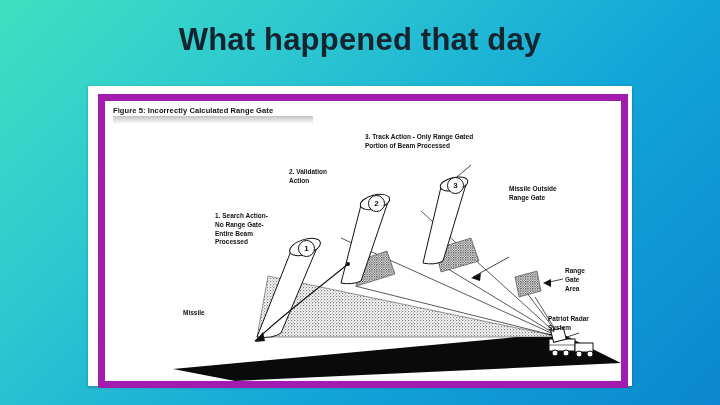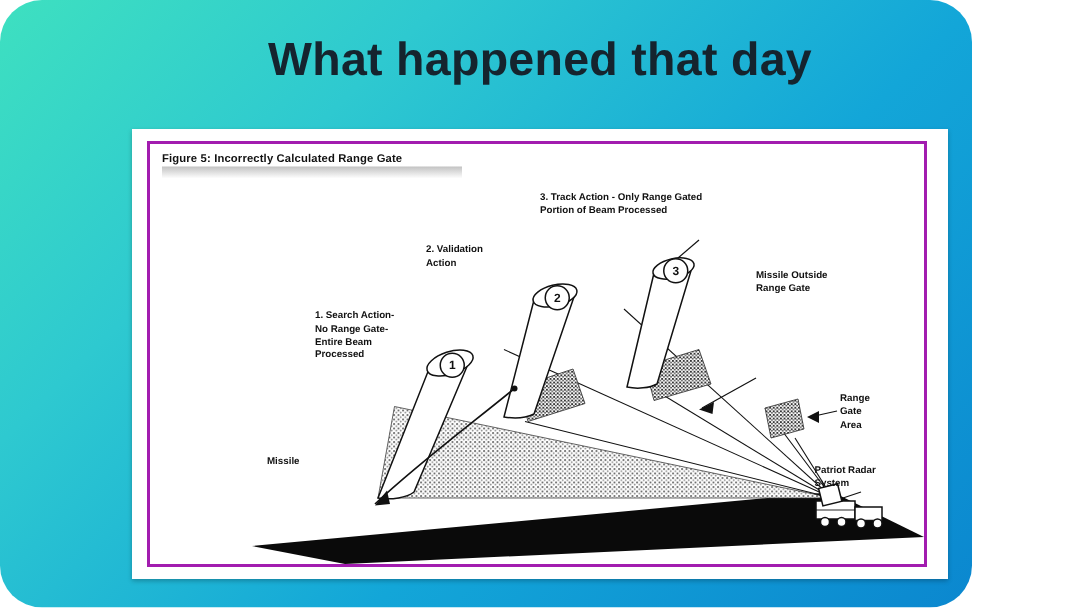--- a/index.html
+++ b/index.html
@@ -7,25 +7,24 @@
     padding: 0;
   }
   body {
     width: 720px;
     height: 405px;
     font-family: "Liberation Sans", sans-serif;
     overflow: hidden;
   }
   #slide {
     position: relative;
-    width: 648px;
+    width: 720px;
     height: 405px;
     background: linear-gradient(135deg, #3ee0c0 0%, #2ec9d0 28%, #13a6d8 62%, #0b87cf 100%);
     overflow: hidden;
-    border-radius: 28px;
   }
   #slide-title {
     position: absolute;
     top: 22px;
     left: 0;
     width: 720px;
     text-align: center;
     font-size: 31px;
     font-weight: bold;
     color: #15242e;
@@ -39,21 +38,21 @@
     height: 300px;
     background: #ffffff;
     box-shadow: 0 1px 3px rgba(0,0,0,0.25);
   }
   #figure-inner {
     position: absolute;
     left: 10px;
     top: 8px;
     width: 516px;
     height: 280px;
-    border: 2px solid #a21caf;
+    border: 7px solid #a21caf;
     background: #fff;
     overflow: hidden;
   }
   #fig-caption {
     position: absolute;
     left: 8px;
     top: 5px;
     font-size: 7.5px;
     font-weight: bold;
     color: #111;

